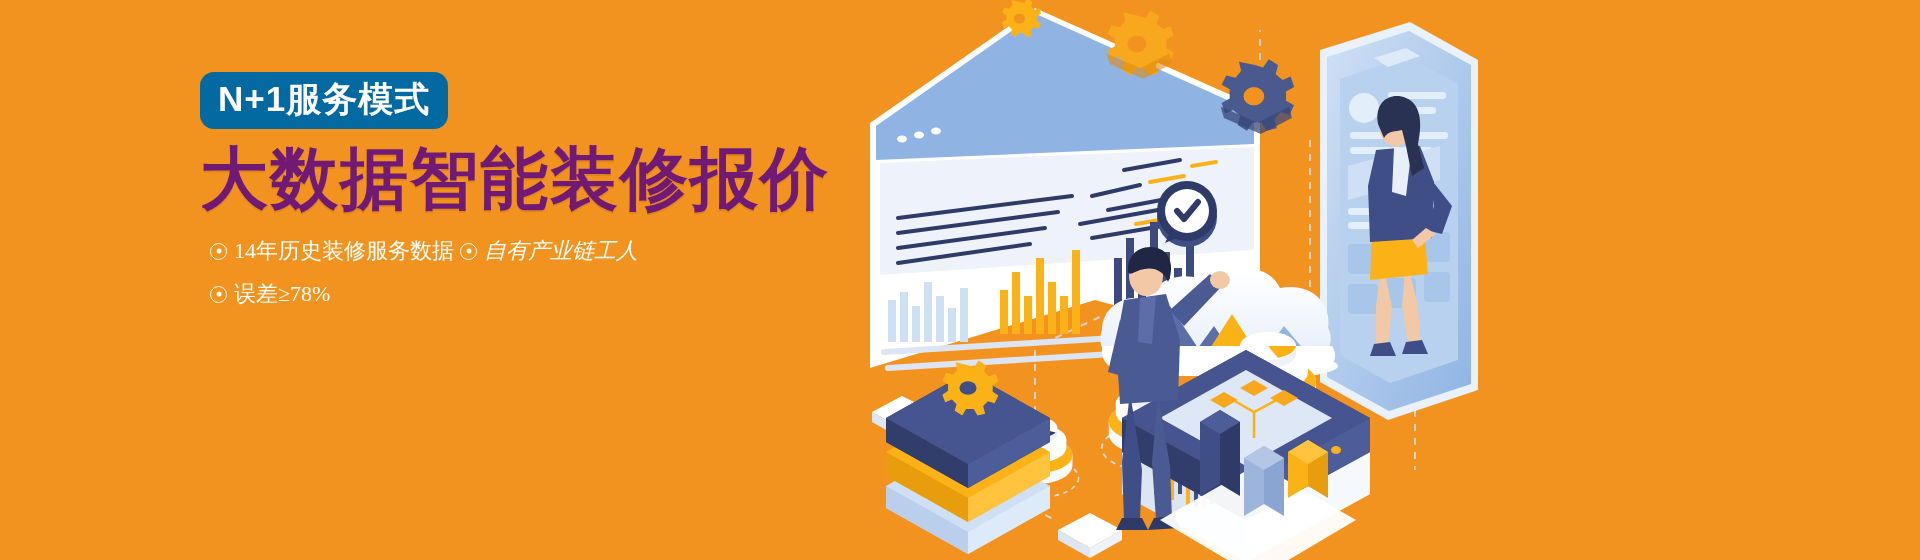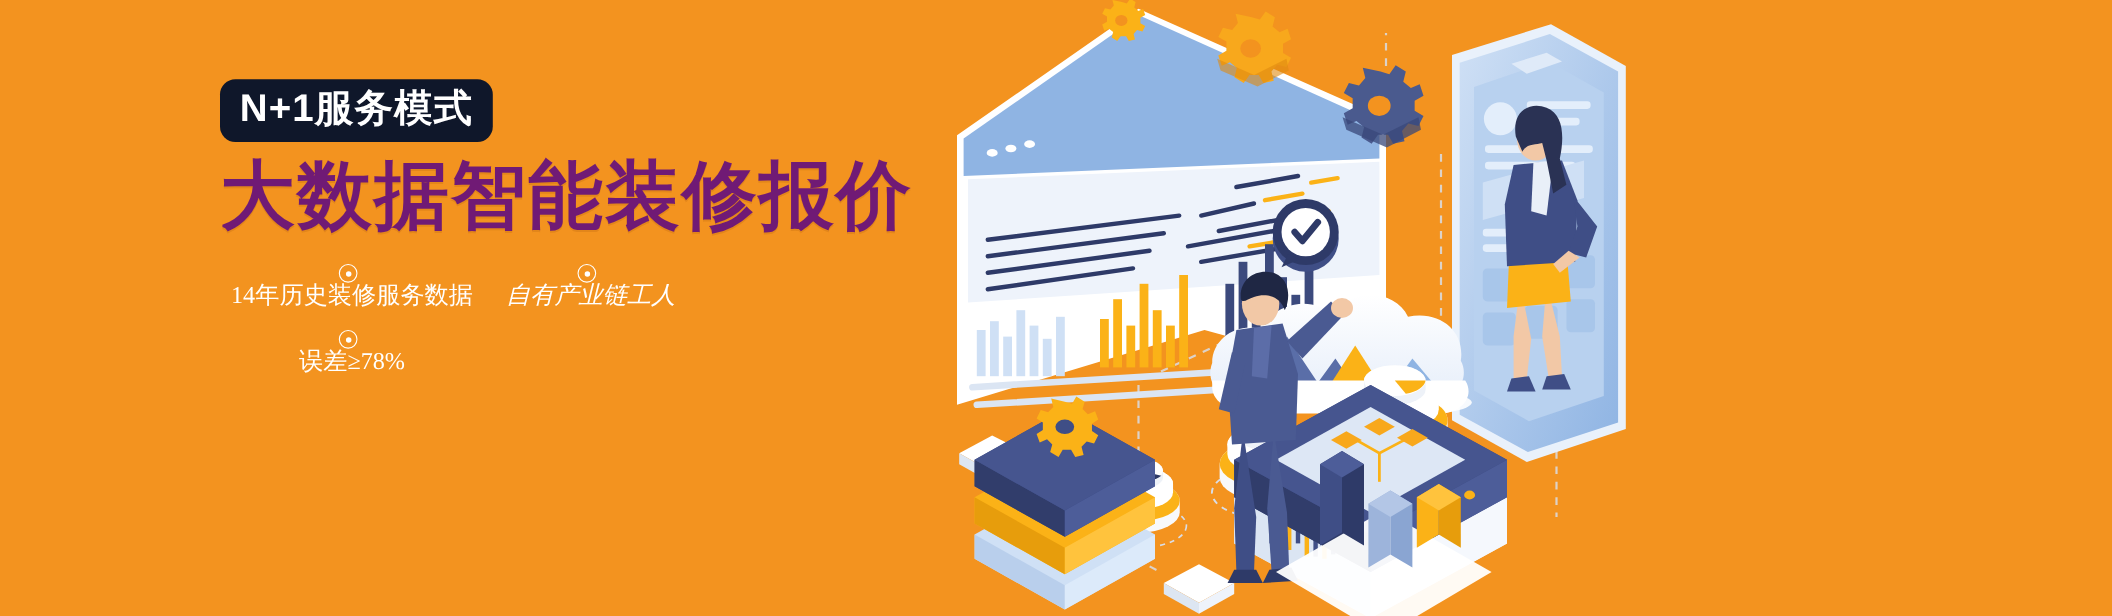--- a/index.html
+++ b/index.html
@@ -13,21 +13,21 @@
     background:#f3931f;
     overflow:hidden;
   }
 
   
   .copy{
     position:absolute;left:200px;top:72px;width:680px;
   }
   .badge{
     display:inline-block;
-    background:#0f172a;
+    background:#0369a1;
     color:#ffffff;
     font-size:35px;
     font-weight:bold;
     line-height:1;
     padding:9px 18px 13px 18px;
     border-radius:14px;
     letter-spacing:1px;
     white-space:nowrap;
   }
   .headline{
@@ -52,21 +52,20 @@
   .bcol.right{left:260px;font-style:italic;}
   .bullet{
     color:#ffffff;
     font-size:22px;
     font-family:"Liberation Serif","DejaVu Serif",serif;
     line-height:1;
     margin-bottom:21px;
     white-space:nowrap;
     display:flex;
     align-items:center;
-    flex-direction:column;
   }
   .bullet .dotmark{
     display:inline-block;
     width:15px;height:15px;
     border:1.5px solid #ffffff;
     border-radius:50%;
     margin-right:7px;
     position:relative;
     flex:0 0 auto;
   }

